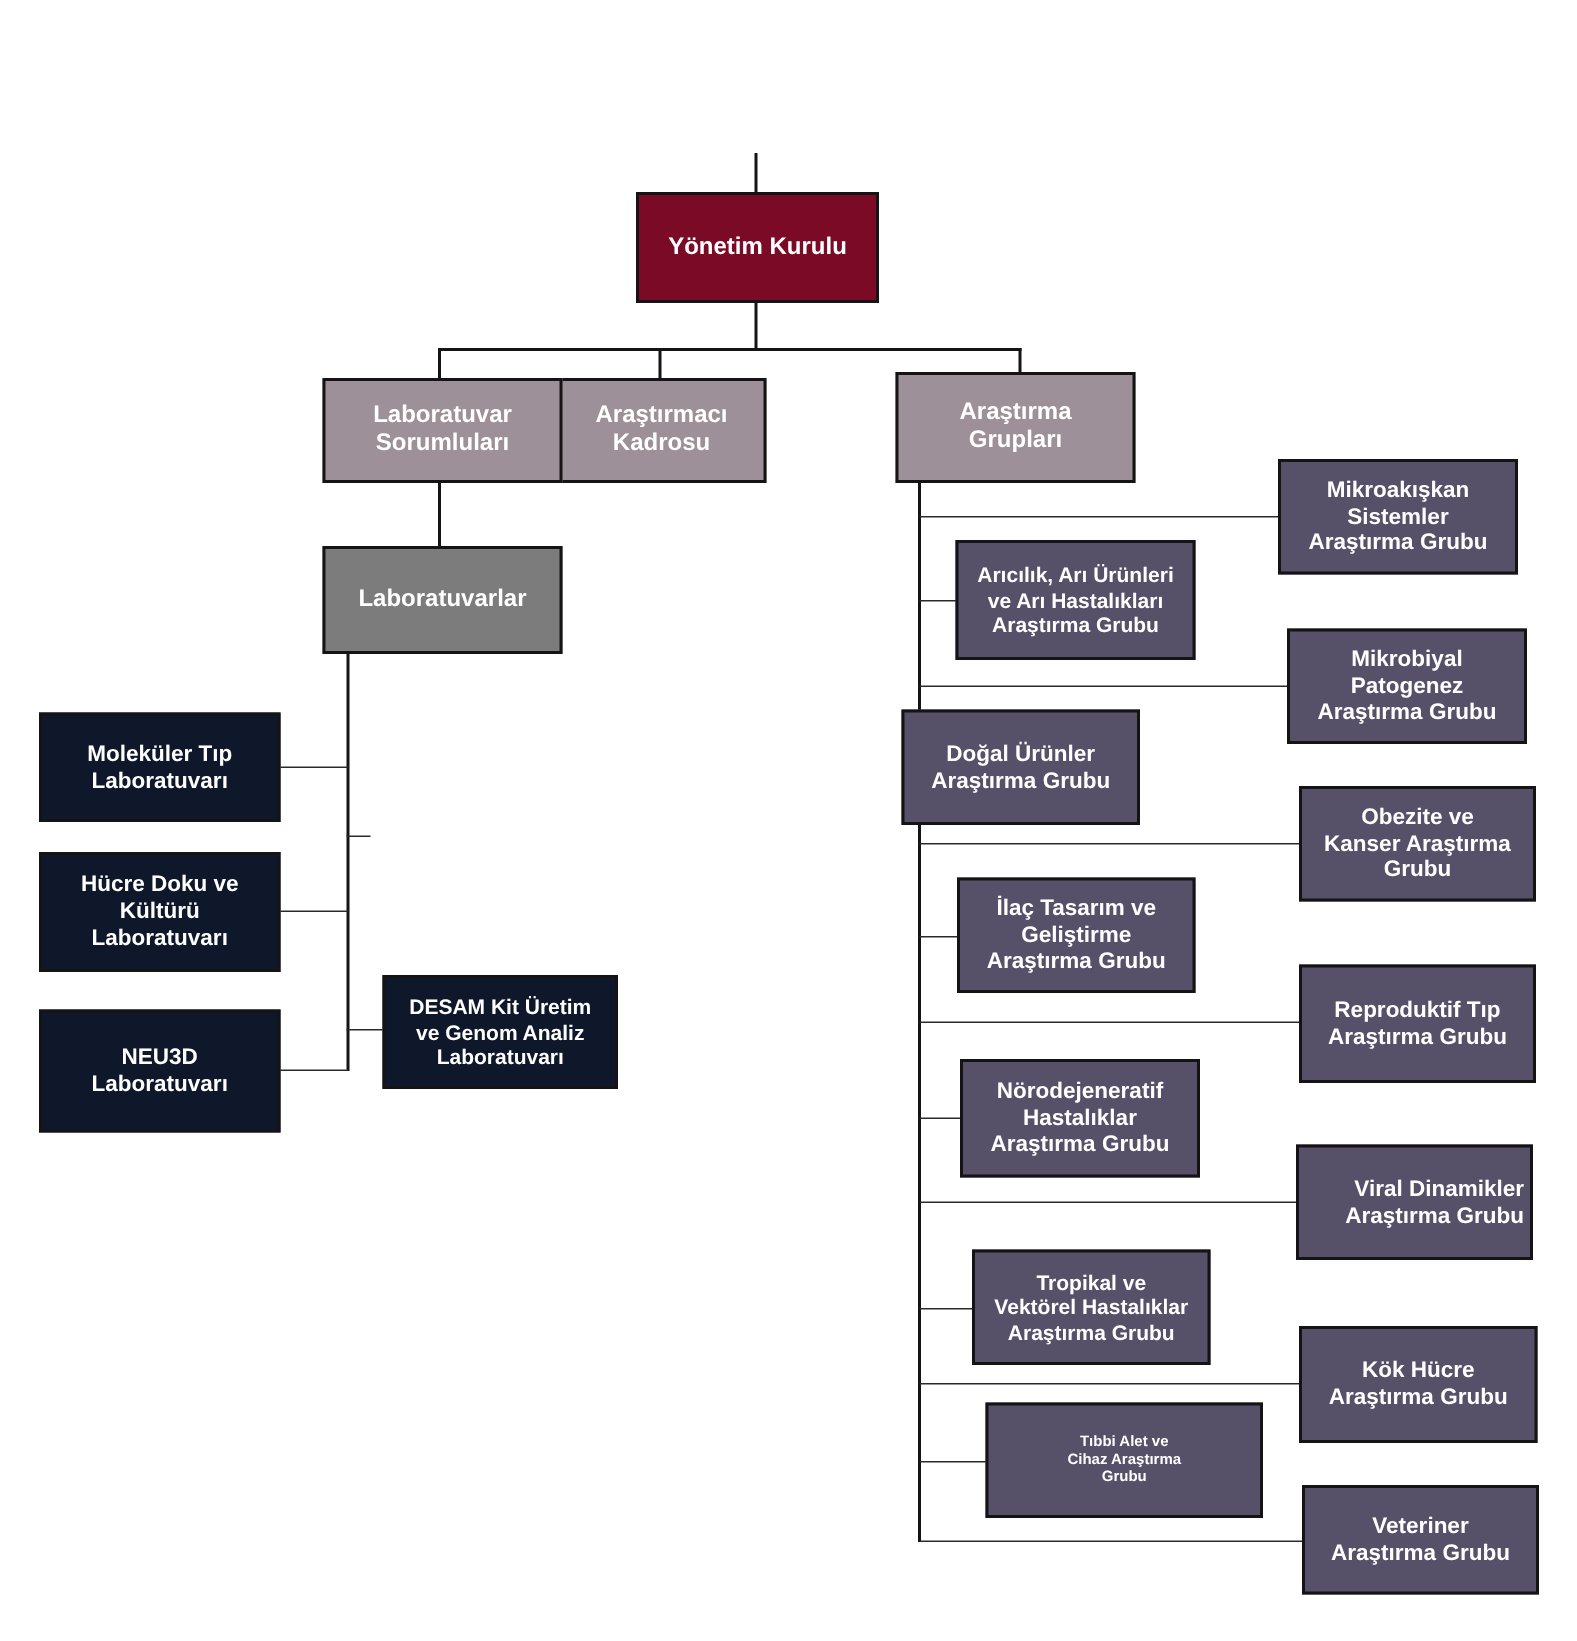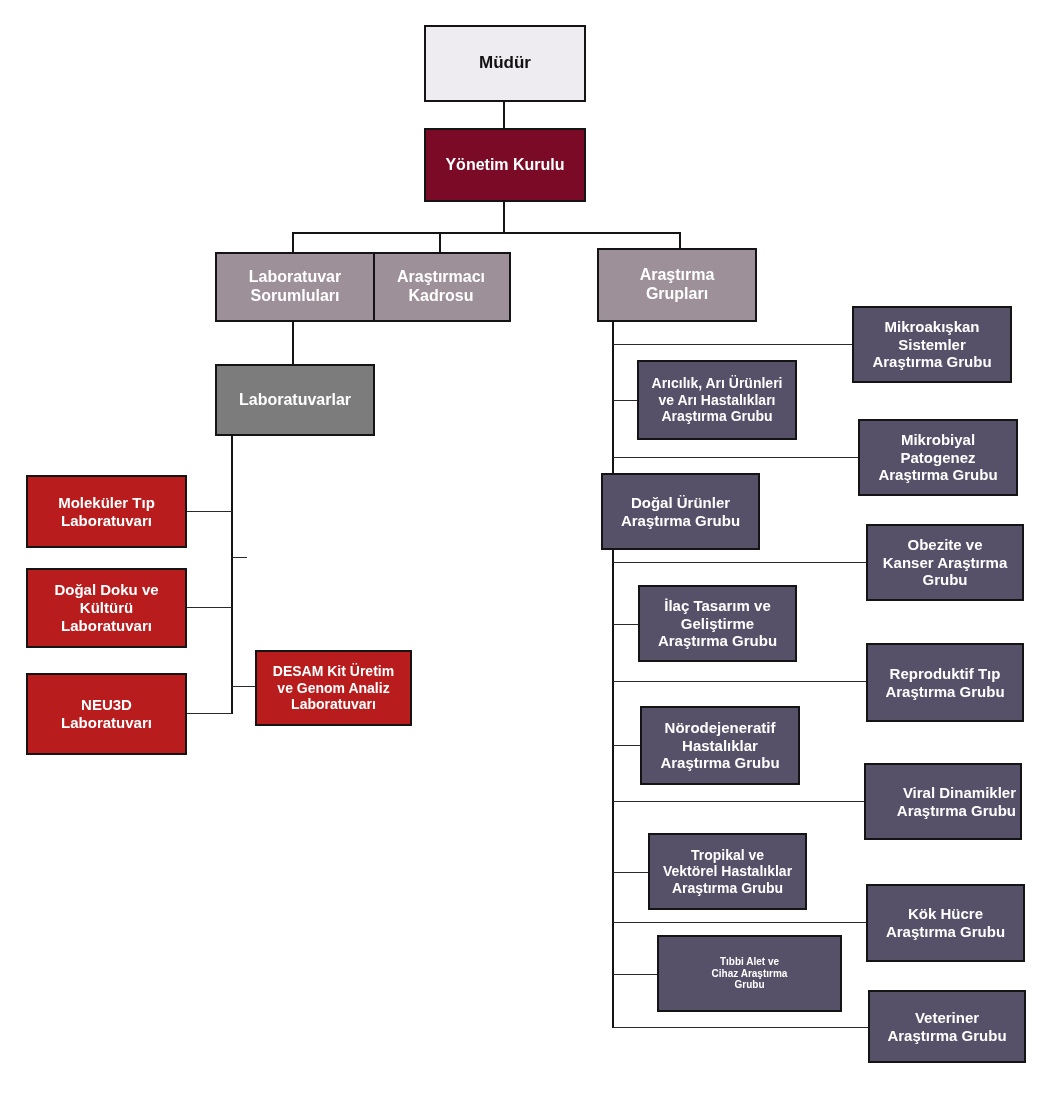--- a/index.html
+++ b/index.html
@@ -42,21 +42,21 @@
   .n-board {
     background: #7b0a26;
   }
   .n-mid {
     background: #9e9098;
   }
   .n-labs {
     background: #7c7c7c;
   }
   .n-lab {
-    background: #b91c1c;
+    background: #0f172a;
   }
   .n-group {
     background: #565068;
   }
   .line {
     position: absolute;
     background: #141414;
     z-index: 1;
   }
   .vline { width: 2px; }
@@ -99,23 +99,20 @@
   <div class="line thin hline" style="left:613px; top:922px; width:254px;"></div>
   <div class="line thin hline" style="left:613px; top:1027px; width:256px;"></div>
 
   <div class="line thin hline" style="left:613px; top:400px; width:25px;"></div>
   <div class="line thin hline" style="left:613px; top:512px; width:27px;"></div>
   <div class="line thin hline" style="left:613px; top:624px; width:26px;"></div>
   <div class="line thin hline" style="left:613px; top:745px; width:28px;"></div>
   <div class="line thin hline" style="left:613px; top:872px; width:36px;"></div>
   <div class="line thin hline" style="left:613px; top:974px; width:45px;"></div>
 
-  <div class="node n-director" style="left:424px; top:25px; width:162px; height:77px; font-size:17px;">
-    <span>Müdür</span>
-  </div>
 
   <div class="node n-board" style="left:424px; top:128px; width:162px; height:74px; font-size:16px;">
     <span>Yönetim Kurulu</span>
   </div>
 
   <div class="node n-mid" style="left:371px; top:252px; width:140px; height:70px; font-size:16px;">
     <span>Araştırmacı
 Kadrosu</span>
   </div>
 
@@ -132,21 +129,21 @@
   <div class="node n-labs" style="left:215px; top:364px; width:160px; height:72px; font-size:16px;">
     <span>Laboratuvarlar</span>
   </div>
 
   <div class="node n-lab" style="left:26px; top:475px; width:161px; height:73px; font-size:15px;">
     <span>Moleküler Tıp
 Laboratuvarı</span>
   </div>
 
   <div class="node n-lab" style="left:26px; top:568px; width:161px; height:80px; font-size:15px;">
-    <span>Doğal Doku ve
+    <span>Hücre Doku ve
 Kültürü
 Laboratuvarı</span>
   </div>
 
   <div class="node n-lab" style="left:26px; top:673px; width:161px; height:82px; font-size:15px;">
     <span>NEU3D
 Laboratuvarı</span>
   </div>
 
 

